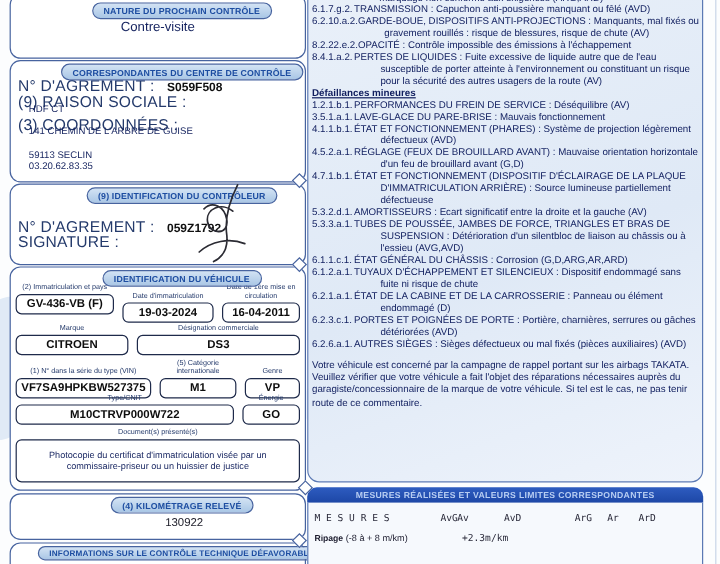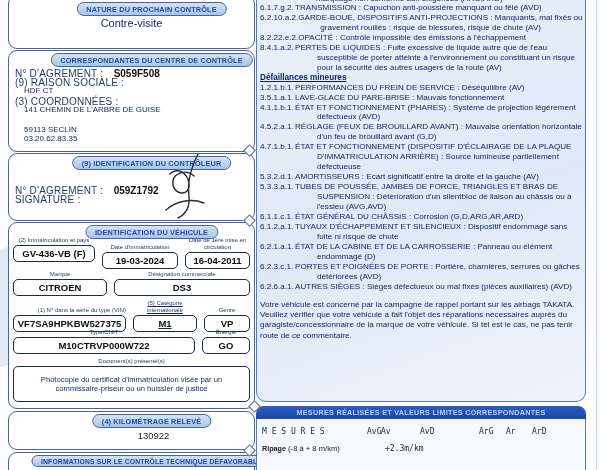--- a/index.html
+++ b/index.html
@@ -27,21 +27,21 @@
   .sec { position:absolute; left:8px; width:247px; z-index:2;
     border:1.5px solid #47639f; border-radius:9px; background:#ffffff; }
   .pill { position:absolute; top:2px; left:50%; transform:translateX(-50%);
     background:linear-gradient(#d3e3f4,#a9c6e5);
     border:1px solid #47639f; border-radius:7px;
     font-size:7.3px; font-weight:bold; color:#1d4da1;
     padding:2px 9px 1px 9px; white-space:nowrap; letter-spacing:.15px; z-index:3;margin-left:20px; }
   .diamond { position:absolute; width:9px; height:9px; background:#fff;
     border:1.2px solid #47639f; transform:rotate(45deg); z-index:4; }
 
-  .lab { font-size:10px; color:#243a6b; letter-spacing:.2px; }
+  .lab { font-size:13px; color:#243a6b; letter-spacing:.2px; }
   .val-strong { font-size:10px; font-weight:bold; color:#101010; }
   .addr { font-size:8px; color:#15235f; }
 
   
   .vrow { position:absolute; left:4px; right:4px; display:flex; gap:7px; }
   .vcell { display:flex; flex-direction:column; align-items:center; }
   .flabel { font-size:6px; color:#243a6b; text-align:center; line-height:6.5px; margin-bottom:1.5px; }
   .fieldbox { border:1.4px solid #1e2a4a; border-radius:5px; background:#fff;
     width:100%; height:17px; display:flex; align-items:center; justify-content:center;
     font-weight:bold; font-size:9.5px; color:#0d0d0d; white-space:nowrap; }
@@ -150,25 +150,25 @@
       <div class="flabel">Marque</div>
       <div class="fieldbox">CITROEN</div>
     </div>
     <div class="vcell" style="flex:1; justify-content:flex-end;">
       <div class="flabel">Désignation commerciale</div>
       <div class="fieldbox">DS3</div>
     </div>
   </div>
 
   <div class="vrow" style="top:77px;">
-    <div class="vcell" style="flex:0 0 113px; justify-content:flex-end;align-items:flex-end;">
+    <div class="vcell" style="flex:0 0 113px; justify-content:flex-end;">
       <div class="flabel">(1) N° dans la série du type (VIN)</div>
       <div class="fieldbox">VF7SA9HPKBW527375</div>
     </div>
-    <div class="vcell" style="flex:0 0 64px; justify-content:flex-start;text-decoration:underline;">
+    <div class="vcell" style="flex:0 0 64px; justify-content:flex-start;">
       <div class="flabel">(5) Catégorie internationale</div>
       <div class="fieldbox">M1</div>
     </div>
     <div class="vcell" style="flex:1; justify-content:flex-end;">
       <div class="flabel">Genre</div>
       <div class="fieldbox">VP</div>
     </div>
   </div>
 
   <div class="vrow" style="top:106px;">

